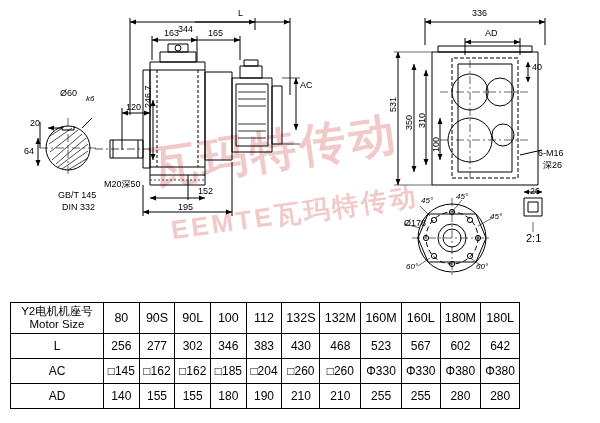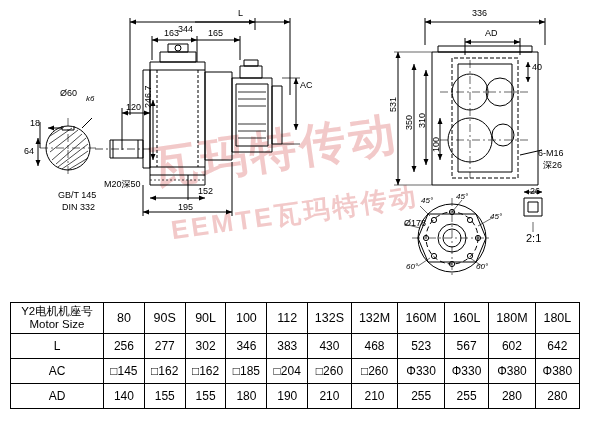--- a/index.html
+++ b/index.html
@@ -31,21 +31,21 @@
     font-size:26px;color:#f2c9c9;font-weight:bold;
     letter-spacing:3px;
     transform:rotate(-8deg);
     white-space:nowrap;
     pointer-events:none;
   }
   
   table.spec{
     position:absolute;left:10px;top:302px;
     border-collapse:collapse;
-    width:570px;
+    width:510px;
     font-size:12px;
   }
   table.spec td, table.spec th{
     border:1px solid #000;
     text-align:center;
     vertical-align:middle;
     padding:2px 0;
     font-weight:normal;
     height:20px;
   }
@@ -272,21 +272,21 @@
   <div class="dim" style="position:absolute;left:164px;top:28px;">163</div>
   <div class="dim" style="position:absolute;left:208px;top:28px;">165</div>
   <div class="dim" style="position:absolute;left:126px;top:102px;">120</div>
   <div class="dim" style="position:absolute;left:143px;top:108px;transform:rotate(-90deg);transform-origin:left top;">246.7</div>
   <div class="dim" style="position:absolute;left:198px;top:186px;">152</div>
   <div class="dim" style="position:absolute;left:178px;top:202px;">195</div>
   <div class="dim" style="position:absolute;left:300px;top:80px;">AC</div>
 
   <div class="dim" style="position:absolute;left:60px;top:88px;">Ø60</div>
   <div class="sm" style="position:absolute;left:86px;top:94px;">k6</div>
-  <div class="dim" style="position:absolute;left:30px;top:118px;">18</div>
+  <div class="dim" style="position:absolute;left:30px;top:118px;">20</div>
   <div class="dim" style="position:absolute;left:24px;top:146px;">64</div>
   <div class="dim" style="position:absolute;left:56px;top:178px;padding-left:48px;">M20深50</div>
   <div class="dim" style="position:absolute;left:58px;top:190px;">GB/T 145</div>
   <div class="dim" style="position:absolute;left:62px;top:202px;">DIN 332</div>
 
   <div class="dim" style="position:absolute;left:472px;top:8px;">336</div>
   <div class="dim" style="position:absolute;left:485px;top:28px;">AD</div>
   <div class="dim" style="position:absolute;left:532px;top:62px;">40</div>
   <div class="dim" style="position:absolute;left:388px;top:112px;transform:rotate(-90deg);transform-origin:left top;">531</div>
   <div class="dim" style="position:absolute;left:404px;top:130px;transform:rotate(-90deg);transform-origin:left top;">350</div>

